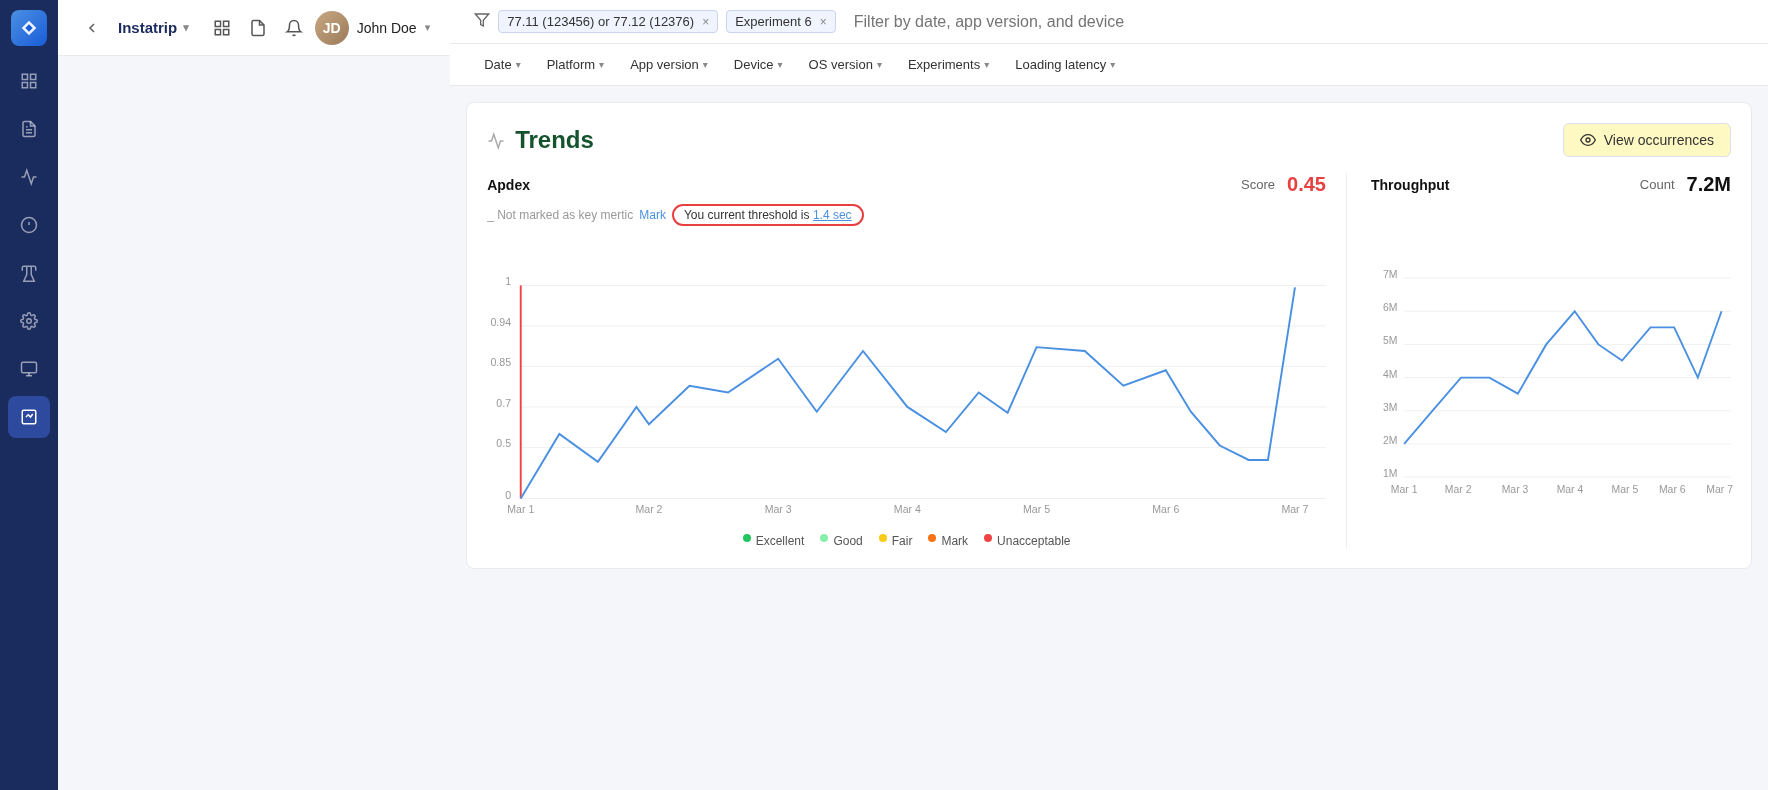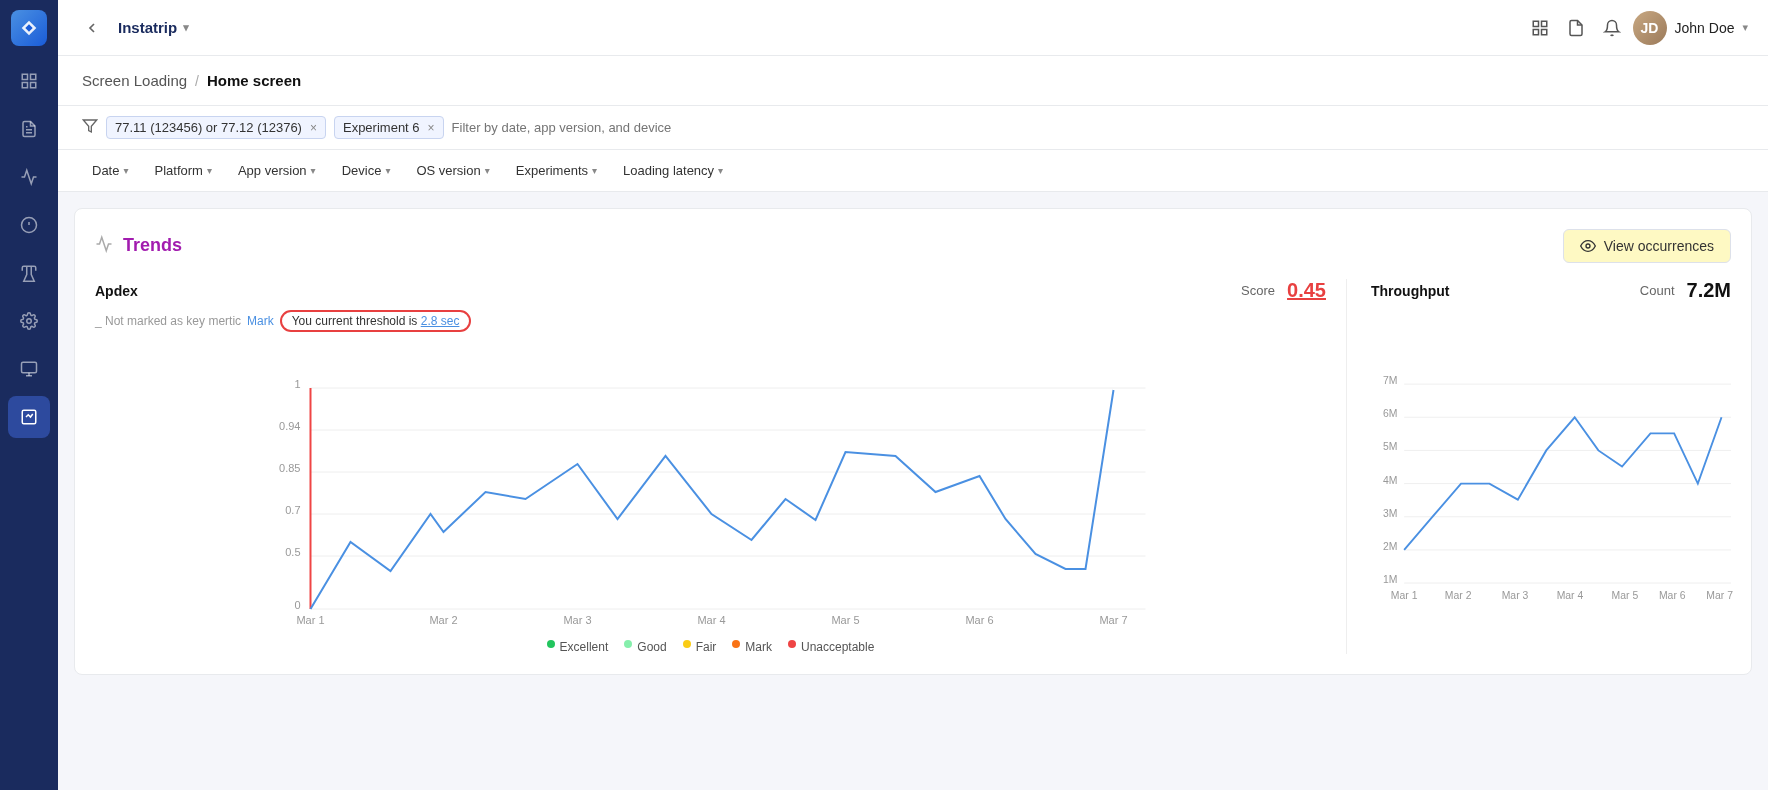--- a/index.html
+++ b/index.html
@@ -32,21 +32,20 @@
       color: rgba(255,255,255,0.55);
       font-size: 18px;
       transition: background 0.15s;
     }
     .sidebar-item.active { background: #2d4a9e; color: #fff; }
 
     
     .main-area {
       flex: 1;
       display: flex;
-      flex-direction: column;
       overflow: hidden;
     }
 
     
     .topbar {
       height: 56px;
       background: #fff;
       border-bottom: 1px solid #e8eaed;
       display: flex;
       align-items: center;
@@ -117,21 +116,21 @@
     .filter-icon { color: #666; font-size: 15px; }
     .filter-tag {
       display: flex; align-items: center; gap: 6px;
       background: #f0f4ff; border: 1px solid #c8d4f0;
       border-radius: 4px; padding: 3px 8px;
       font-size: 13px; color: #333;
     }
     .filter-tag-close { cursor: pointer; color: #888; font-size: 12px; margin-left: 2px; }
     .filter-input {
       flex: 1; border: none; outline: none;
-      font-size: 13px; color: #999; background: transparent;
+      font-size: 16px; color: #999; background: transparent; margin-left: 10px;
     }
 
     
     .dropdown-bar {
       background: #fff;
       padding: 8px 24px;
       border-bottom: 1px solid #e8eaed;
       display: flex; align-items: center; gap: 6px;
       flex-wrap: wrap;
     }
@@ -150,22 +149,22 @@
       margin: 16px;
       border-radius: 8px;
       border: 1px solid #e8eaed;
       padding: 20px;
     }
     .trends-header {
       display: flex; align-items: center; justify-content: space-between;
       margin-bottom: 16px;
     }
     .trends-title {
-      display: flex; align-items: flex-start; gap: 10px;
-      font-size: 18px; font-weight: 600; color: #a21caf;
+      display: flex; align-items: flex-end; gap: 10px;
+      font-size: 24px; font-weight: 600; color: #14532d;
     }
     .trends-icon { color: #aaa; font-size: 16px; }
     .view-occurrences-btn {
       display: flex; align-items: center; gap: 8px;
       border: 1.5px solid #dde1ea; border-radius: 6px;
       padding: 8px 16px; background: #fef9c3;
       font-size: 14px; color: #333; cursor: pointer;
       font-weight: 500;
     }
 
@@ -175,21 +174,21 @@
     }
     .chart-left { flex: 1; border-right: 1px solid #eee; padding-right: 20px; }
     .chart-right { width: 380px; padding-left: 20px; }
 
     .chart-header {
       display: flex; align-items: center; justify-content: space-between;
       margin-bottom: 8px;
     }
     .chart-title { font-size: 14px; font-weight: 600; color: #111; }
     .chart-score-label { font-size: 13px; color: #666; }
-    .chart-score-value { font-size: 20px; font-weight: 700; color: #e84040; text-decoration: underline; }
+    .chart-score-value { font-size: 20px; font-weight: 700; color: #e84040; }
     .chart-count-label { font-size: 13px; color: #666; }
     .chart-count-value { font-size: 20px; font-weight: 700; color: #111; }
 
     .apdex-subtitle {
       font-size: 12px; color: #999; display: flex; align-items: center; gap: 6px; margin-bottom: 12px;
     }
     .apdex-mark-link { color: #4a90e2; cursor: pointer; text-decoration: none; font-size: 12px; }
     .threshold-tooltip {
       border: 2px solid #e84040;
       border-radius: 20px;
@@ -317,25 +316,20 @@
     </div>
     <div class="topbar-user">
       <div class="topbar-avatar">JD</div>
       <span class="topbar-username">John Doe</span>
       <span class="topbar-user-chevron">▾</span>
     </div>
   </div>
 
   <div class="content">
 
-    <div class="breadcrumb-bar">
-      <span class="breadcrumb-item">Screen Loading</span>
-      <span class="breadcrumb-sep">/</span>
-      <span class="breadcrumb-current">Home screen</span>
-    </div>
 
     <div class="filter-bar">
       <span class="filter-icon">
         <svg width="16" height="16" viewBox="0 0 24 24" fill="none" stroke="#666" stroke-width="2">
           <polygon points="22 3 2 3 10 12.46 10 19 14 21 14 12.46 22 3"></polygon>
         </svg>
       </span>
       <div class="filter-tag">
         <span>77.11 (123456) or 77.12 (12376)</span>
         <span class="filter-tag-close">×</span>
@@ -407,21 +401,21 @@
             <div style="display:flex;align-items:center;gap:12px;">
               <span class="chart-score-label">Score</span>
               <span class="chart-score-value">0.45</span>
             </div>
           </div>
           <div class="apdex-subtitle">
             <span>_ Not marked as key mertic</span>
             <a class="apdex-mark-link">Mark</a>
             <span class="threshold-tooltip">
               <span>You current threshold is</span>
-              <a class="threshold-link">2.8 sec</a>
+              <a class="threshold-link">1.4 sec</a>
             </span>
           </div>
 
           <div class="chart-svg-container">
             <svg class="chart" height="280" viewBox="0 0 870 280">
 
               <text x="25" y="265" font-size="11" fill="#999" text-anchor="end">0</text>
               <text x="25" y="212" font-size="11" fill="#999" text-anchor="end">0.5</text>
               <text x="25" y="170" font-size="11" fill="#999" text-anchor="end">0.7</text>
               <text x="25" y="128" font-size="11" fill="#999" text-anchor="end">0.85</text>

